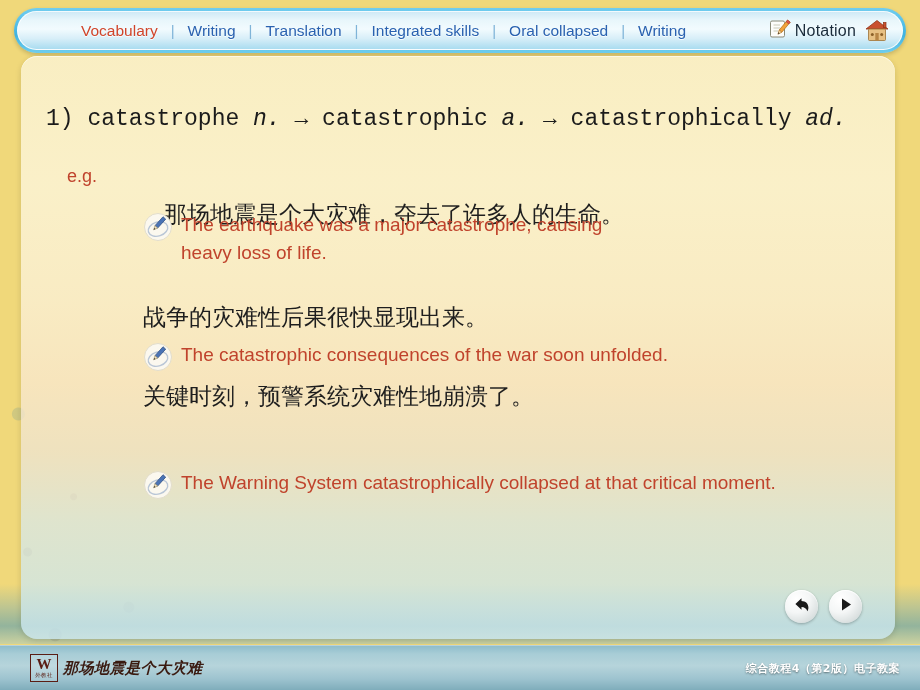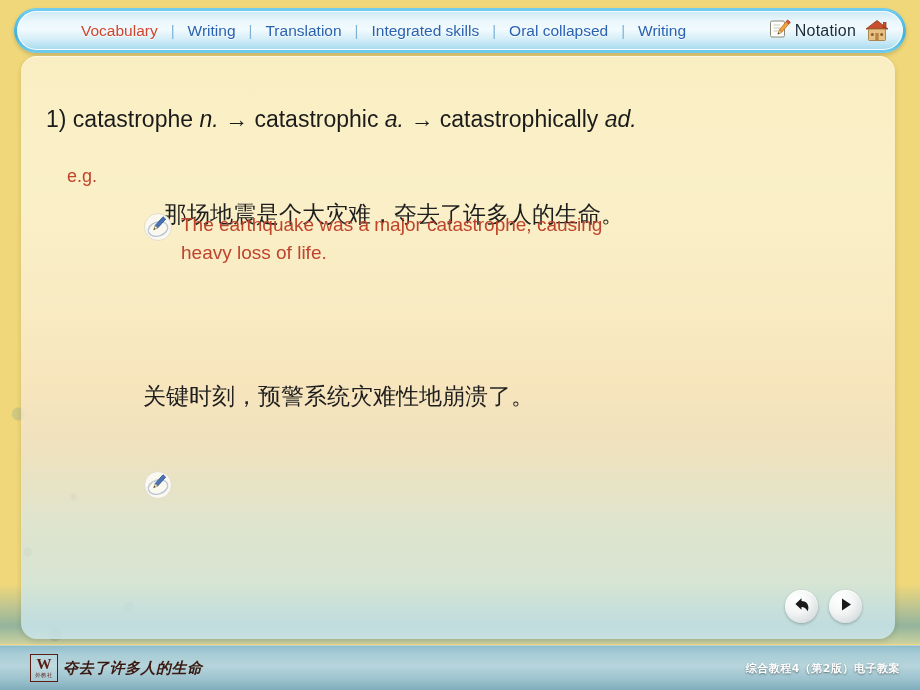--- a/index.html
+++ b/index.html
@@ -155,20 +155,21 @@
     overflow: hidden;
   }
 
   
   #headword {
     position: absolute;
     left: 25px; top: 50px;
     font-size: 23px;
     color: #1b1b1b;
     white-space: nowrap;
+    font-family: Liberation Mono, monospace;
   }
   #headword .ital { font-style: italic; }
 
   #eg-label {
     position: absolute;
     left: 46px; top: 110px;
     font-size: 18px;
     color: #c0432c;
   }
 
@@ -359,35 +360,53 @@
             <rect x="13.2" y="3.5" width="3.6" height="12" fill="#4a73b5" stroke="#2e4d80" stroke-width=".7"></rect>
             <polygon points="13.2,15.5 16.8,15.5 15,19.5" fill="#f0e3c4" stroke="#9a8a60" stroke-width=".6"></polygon>
             <polygon points="14.2,17.7 15.8,17.7 15,19.5" fill="#2c2c2c"></polygon>
           </g>
         </svg>
       </span>
       <span class="en">The earthquake was a major catastrophe, causing heavy loss of life.</span>
     </div>
   </div>
 
+  <div class="example" id="ex2">
+    <div class="cn">战争的灾难性后果很快显现出来。</div>
+    <div class="en-row">
+      <span class="pencil-badge">
+        <svg width="30" height="30" viewBox="0 0 30 30">
+          <circle cx="15" cy="15" r="13.5" fill="#fbf8ef" stroke="#e2ddcc" stroke-width="1"></circle>
+          <ellipse cx="15" cy="17" rx="10" ry="7" fill="none" stroke="#b9c6d6" stroke-width="1.4" transform="rotate(-18 15 17)"></ellipse>
+          <g transform="rotate(42 15 13)">
+            <rect x="13.2" y="3.5" width="3.6" height="12" fill="#4a73b5" stroke="#2e4d80" stroke-width=".7"></rect>
+            <polygon points="13.2,15.5 16.8,15.5 15,19.5" fill="#f0e3c4" stroke="#9a8a60" stroke-width=".6"></polygon>
+            <polygon points="14.2,17.7 15.8,17.7 15,19.5" fill="#2c2c2c"></polygon>
+          </g>
+        </svg>
+      </span>
+      <span class="en">The catastrophic consequences of the war soon unfolded.</span>
+    </div>
+  </div>
 
   <div class="example" id="ex3">
     <div class="cn">关键时刻，预警系统灾难性地崩溃了。</div>
     <div class="en-row">
       <span class="pencil-badge">
         <svg width="30" height="30" viewBox="0 0 30 30">
           <circle cx="15" cy="15" r="13.5" fill="#fbf8ef" stroke="#e2ddcc" stroke-width="1"></circle>
           <ellipse cx="15" cy="17" rx="10" ry="7" fill="none" stroke="#b9c6d6" stroke-width="1.4" transform="rotate(-18 15 17)"></ellipse>
           <g transform="rotate(42 15 13)">
             <rect x="13.2" y="3.5" width="3.6" height="12" fill="#4a73b5" stroke="#2e4d80" stroke-width=".7"></rect>
             <polygon points="13.2,15.5 16.8,15.5 15,19.5" fill="#f0e3c4" stroke="#9a8a60" stroke-width=".6"></polygon>
             <polygon points="14.2,17.7 15.8,17.7 15,19.5" fill="#2c2c2c"></polygon>
           </g>
         </svg>
       </span>
+      <span class="en">The Warning System catastrophically collapsed at that critical moment.</span>
     </div>
   </div>
 
 </div>
 
 <div class="round-btn" id="btn-back">
   <span>
     <svg width="19" height="19" viewBox="0 0 19 19">
       <path d="M9.5 3.2 L9.5 6.0 C13.6 6.2 16.4 8.6 16.4 12.6 C16.4 14.2 16.0 15.4 15.4 16.2 C14.6 13.6 12.4 12.0 9.5 11.9 L9.5 14.7 L3.4 9.0 Z" fill="#1a1a1a"></path>
     </svg>
@@ -401,16 +420,16 @@
     </svg>
   </span>
 </div>
 
 <div id="footer">
   <div id="footer-logo">
     <div id="logo-mark">
       <div id="logo-w">W</div>
       <div id="logo-sub">外教社</div>
     </div>
-    <div id="logo-text">夺去了许多人的生命</div>
+    <div id="logo-text">那场地震是个大灾难</div>
   </div>
   <div id="footer-title">综合教程4（第2版）电子教案</div>
 </div>
 
 </body></html>

